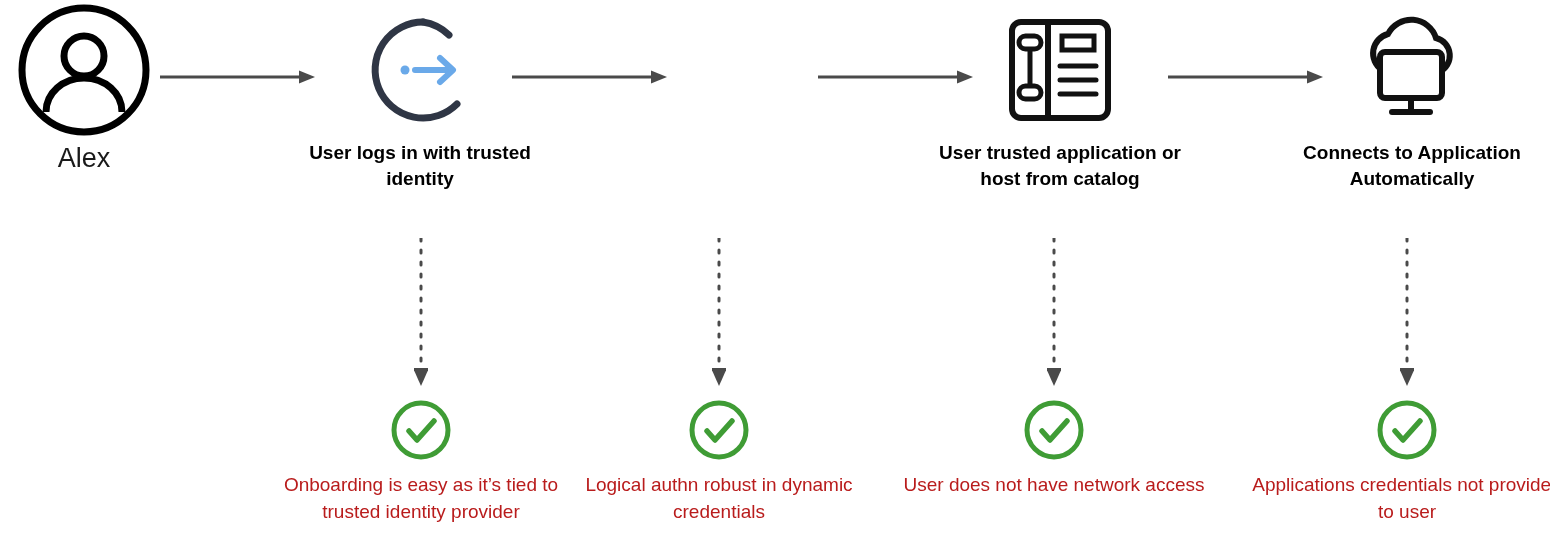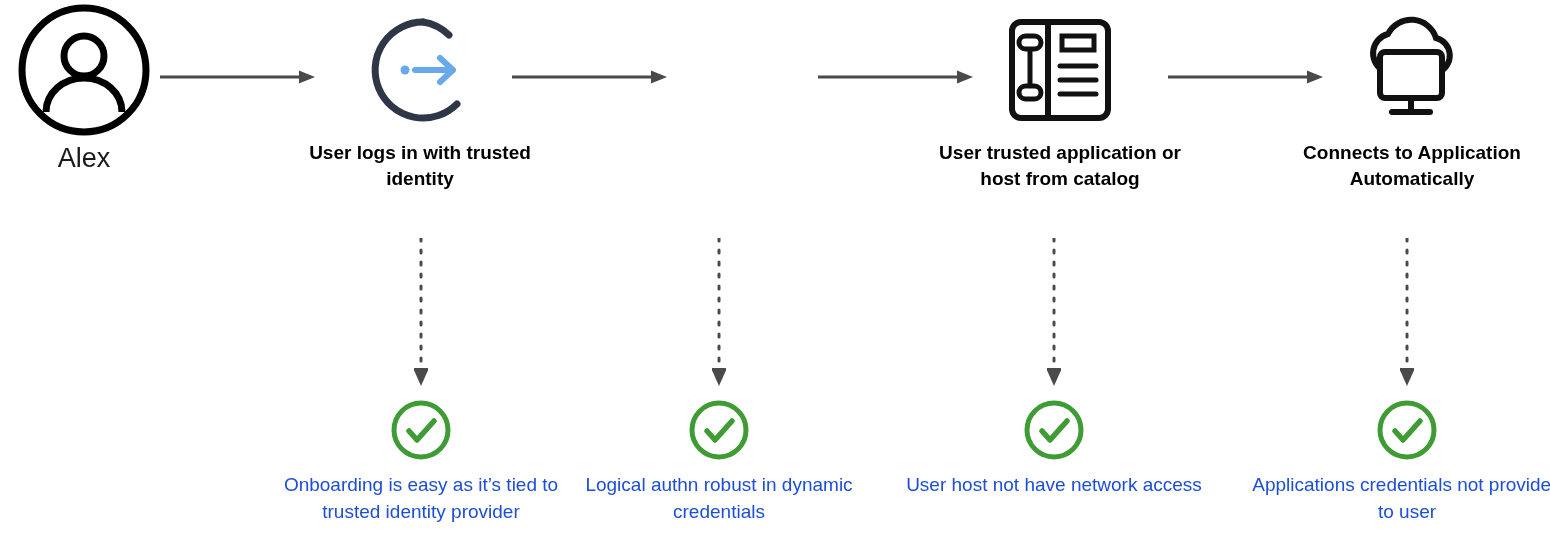--- a/index.html
+++ b/index.html
@@ -78,21 +78,21 @@
     justify-content: center;
   }
   .outcome-text {
     position: absolute;
     top: 472px;
     width: 320px;
     margin-left: -10px;
     text-align: center;
     font-size: 19px;
     line-height: 1.42;
-    color: #1d4ed8;
+    color: #b91c1c;
   }
 </style>
 </head>
 <body>
 
 <div class="canvas">
 
   <div class="flow-row">
 
     <div class="node" style="left:-66px;">
@@ -223,21 +223,21 @@
     <div class="outcome-text">Logical authn robust in dynamic credentials</div>
   </div>
 
   <div class="outcome" style="left:904px;">
     <div class="check-wrap">
       <svg width="64" height="64" viewBox="0 0 64 64" aria-hidden="true">
         <circle cx="32" cy="32" r="27" fill="none" stroke="#3f9c35" stroke-width="5"></circle>
         <polyline points="20,33 28,42 45,23" fill="none" stroke="#3f9c35" stroke-width="5.5" stroke-linecap="round" stroke-linejoin="round"></polyline>
       </svg>
     </div>
-    <div class="outcome-text">User host not have network access</div>
+    <div class="outcome-text">User does not have network access</div>
   </div>
 
   <div class="outcome" style="left:1257px;">
     <div class="check-wrap">
       <svg width="64" height="64" viewBox="0 0 64 64" aria-hidden="true">
         <circle cx="32" cy="32" r="27" fill="none" stroke="#3f9c35" stroke-width="5"></circle>
         <polyline points="20,33 28,42 45,23" fill="none" stroke="#3f9c35" stroke-width="5.5" stroke-linecap="round" stroke-linejoin="round"></polyline>
       </svg>
     </div>
     <div class="outcome-text">Applications credentials not provided to user</div>

